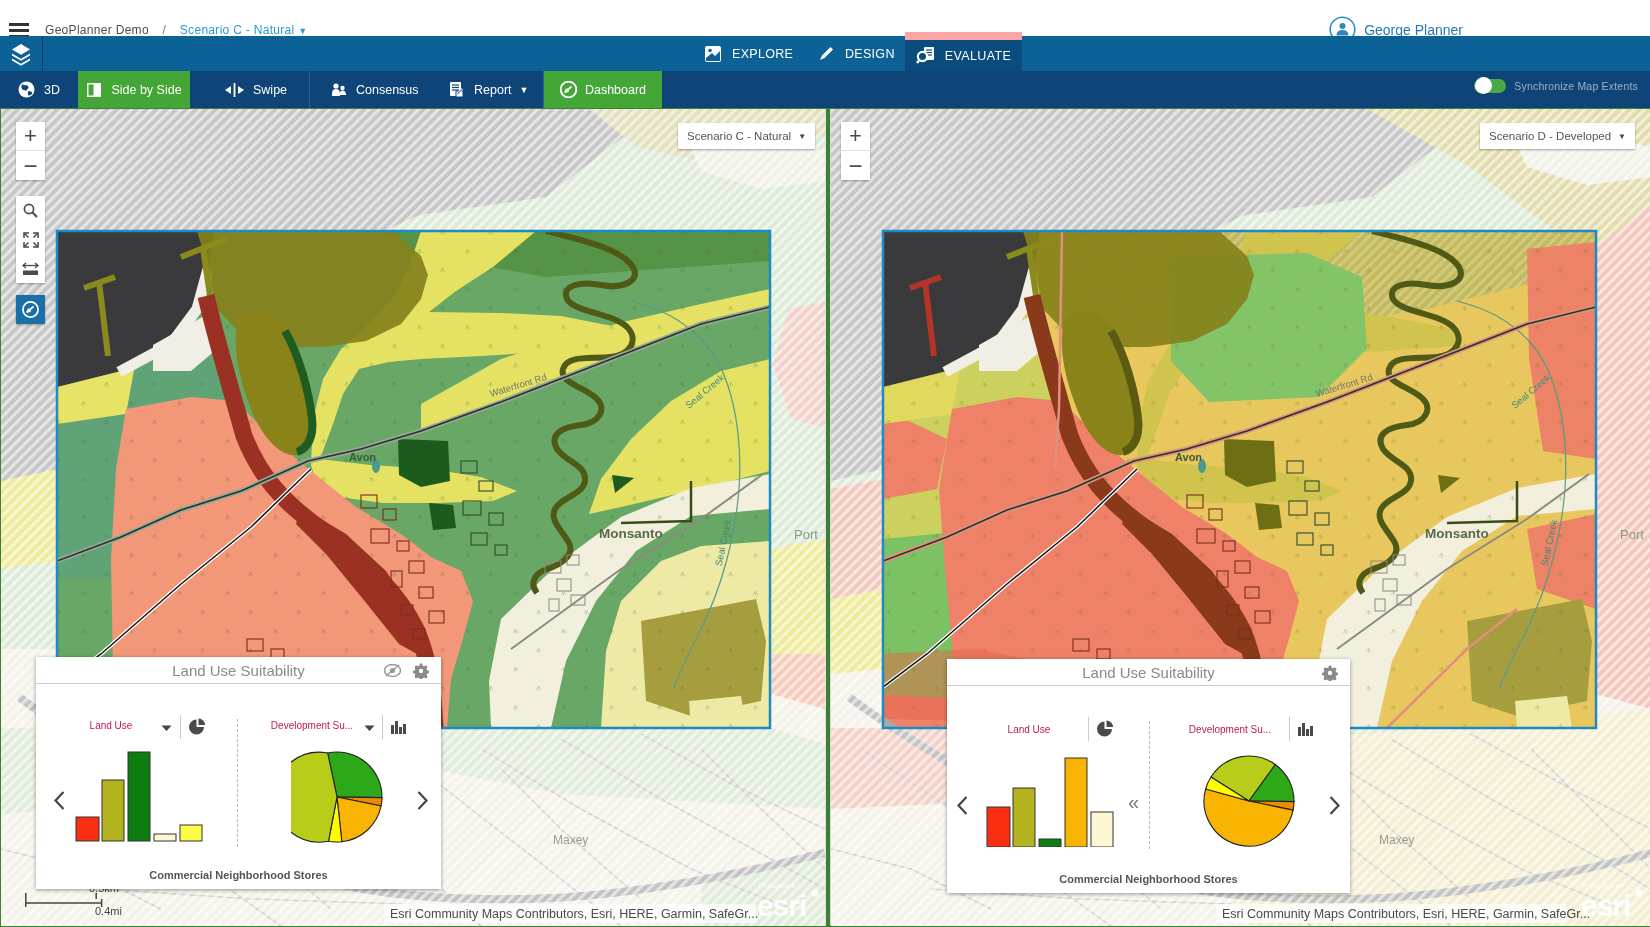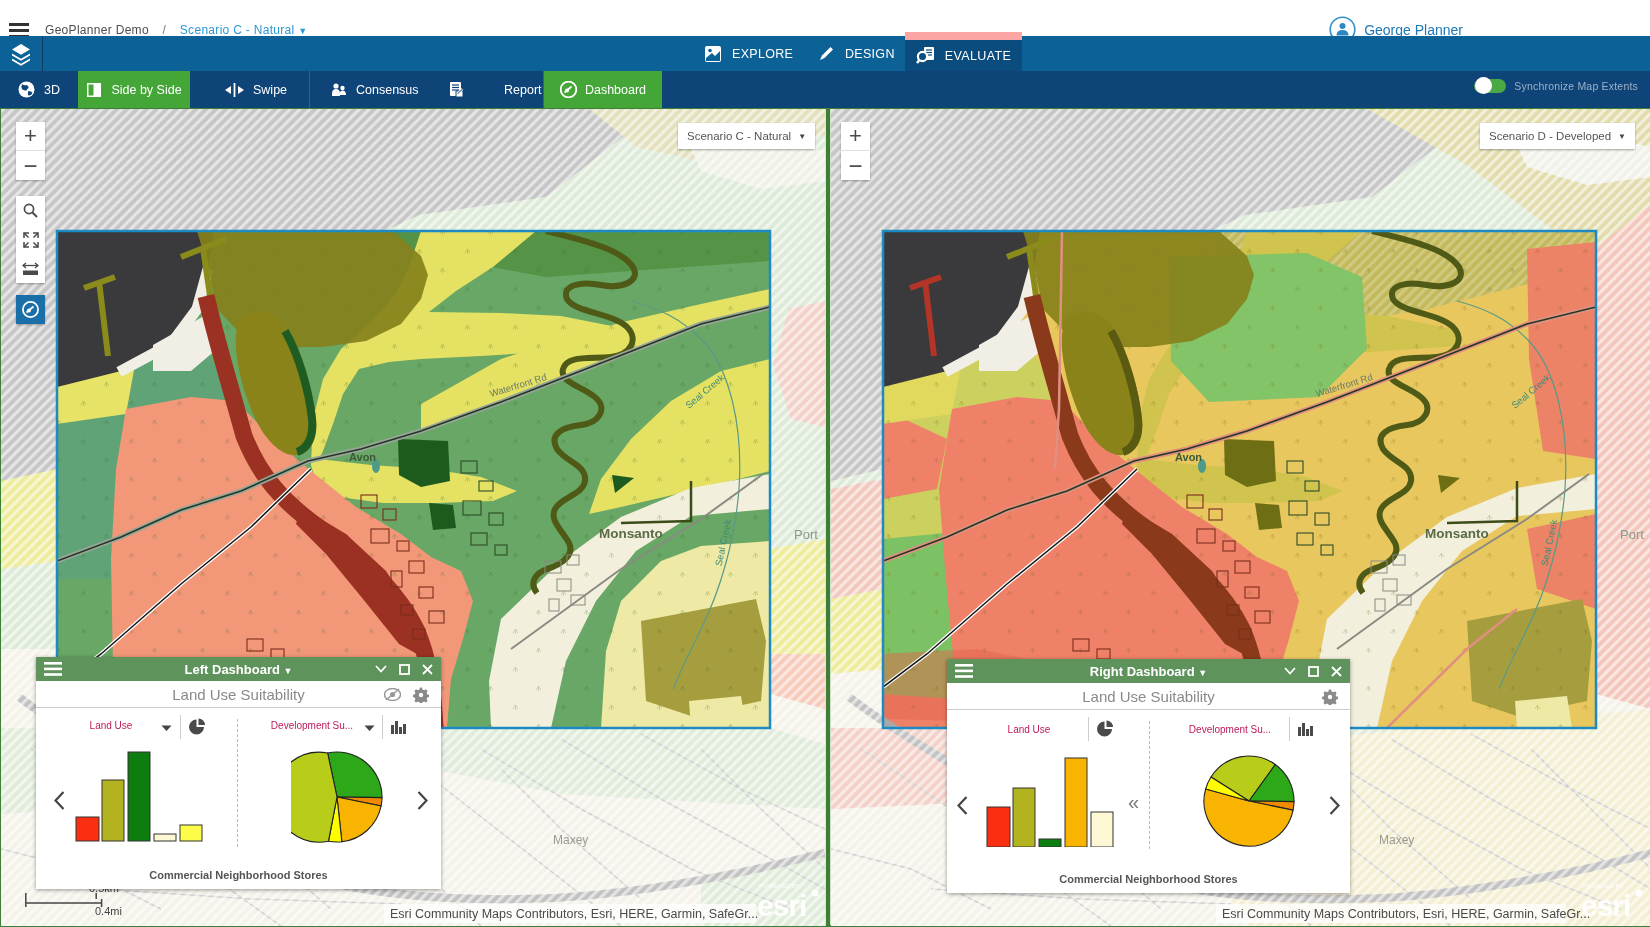--- a/index.html
+++ b/index.html
@@ -110,21 +110,21 @@
     <rect x="8.6" y="1" width="1.8" height="14" fill="#fff"></rect>
   </svg>Swipe</div>
 <div class="tsep" style="left:309px;"></div>
 <div class="tbi" style="left:331px;">
   <svg width="16" height="16" viewBox="0 0 16 16" style="margin-right:9px;">
     <circle cx="5" cy="4" r="2.6" fill="#fff"></circle>
     <path d="M1 12 q0 -5 4 -5 q4 0 4 5 l0 2 -8 0 Z" fill="#fff"></path>
     <circle cx="11.5" cy="6" r="2.2" fill="#fff"></circle>
     <path d="M8.5 13 q0 -4.5 3 -4.5 q3.5 0 3.5 4.5 Z" fill="#fff"></path>
   </svg>Consensus</div>
-<div class="tbi" style="left:448px;gap:30px;">
+<div class="tbi" style="left:448px;">
   <svg width="17" height="17" viewBox="0 0 17 17" style="margin-right:9px;">
     <rect x="2" y="1" width="11" height="14" rx="1" fill="#fff"></rect>
     <line x1="4" y1="4" x2="11" y2="4" stroke="#0e4478" stroke-width="1.2"></line>
     <line x1="4" y1="6.5" x2="11" y2="6.5" stroke="#0e4478" stroke-width="1.2"></line>
     <line x1="4" y1="9" x2="11" y2="9" stroke="#0e4478" stroke-width="1.2"></line>
     <path d="M8 10 L15 10 L15 16 L8 16 Z" fill="#fff" stroke="#0e4478" stroke-width="1"></path>
     <path d="M9.5 13 l5 -5" stroke="#fff" stroke-width="2.4"></path>
     <path d="M9.5 13 l5 -5" stroke="#0e4478" stroke-width="1"></path>
   </svg>Report <span style="font-size:9px; margin-left:8px;">▼</span></div>
 <div class="tsep" style="left:543px;"></div>
@@ -457,39 +457,20 @@
   <div class="mctl" style="left:840px; top:13px;">
     <div class="mbtn" style="border-bottom:1px solid #e0e0e0; font-size:22px;">+</div>
     <div class="mbtn" style="font-size:24px;">−</div>
   </div>
 
   <div class="scen" style="left:677px;">Scenario C - Natural <span class="car">▼</span></div>
   <div class="scen" style="left:1479px;">Scenario D - Developed <span class="car">▼</span></div>
 </div>
 
 <div class="dash" id="ldash" style="left:36px; top:657px; width:405px; height:232px;">
-  <div class="tbar">
-    <svg width="18" height="14" viewBox="0 0 18 14" style="margin-left:8px;">
-        <rect y="0" width="18" height="2.6" fill="#fff"></rect>
-        <rect y="5.6" width="18" height="2.6" fill="#fff"></rect>
-        <rect y="11.2" width="18" height="2.6" fill="#fff"></rect>
-      </svg>
-    <div class="ttl">Left Dashboard <span style="font-size:9px;">▼</span></div>
-    <div style="position:absolute; right:8px; display:flex; gap:12px; align-items:center;">
-      <svg width="12" height="8" viewBox="0 0 12 8">
-          <path d="M1 1 L6 6.5 L11 1" fill="none" stroke="#fff" stroke-width="1.8"></path>
-        </svg>
-      <svg width="11" height="11" viewBox="0 0 11 11">
-          <rect x="1" y="1" width="9" height="9" fill="none" stroke="#fff" stroke-width="1.8"></rect>
-        </svg>
-      <svg width="11" height="11" viewBox="0 0 11 11">
-          <path d="M1 1 L10 10 M10 1 L1 10" stroke="#fff" stroke-width="1.8"></path>
-        </svg>
-    </div>
-  </div>
   <div class="row2">Land Use Suitability
     <svg style="position:absolute;right:40px;top:7px;" width="17" height="13" viewBox="0 0 17 13">
         <ellipse cx="8.5" cy="6.5" rx="8" ry="6" fill="none" stroke="#999" stroke-width="1.5"></ellipse>
         <circle cx="8.5" cy="6.5" r="2.6" fill="#999"></circle>
         <line x1="2" y1="12" x2="15" y2="1" stroke="#999" stroke-width="1.5"></line>
       </svg>
     <svg style="position:absolute;right:12px;top:6px;" width="16" height="16" viewBox="0 0 16 16">
         <path fill="#8a8a8a" d="M6.9 0.5 h2.2 l0.4 2 1.7 0.8 1.8 -1 1.6 1.6 -1 1.8 0.7 1.7 2 0.4 v2.2 l-2 0.4 -0.7 1.7 1 1.8 -1.6 1.6 -1.8 -1 -1.7 0.7 -0.4 2 h-2.2 l-0.4 -2 -1.7 -0.7 -1.8 1 -1.6 -1.6 1 -1.8 -0.8 -1.7 -2 -0.4 v-2.2 l2 -0.4 0.8 -1.7 -1 -1.8 1.6 -1.6 1.8 1 1.7 -0.8 Z"></path>
         <circle cx="8" cy="8" r="2.2" fill="#fff"></circle>
       </svg>
@@ -538,39 +519,20 @@
       <path d="M0 0 L45 0.63 A45 45 0 0 1 44.1 8.97 Z" fill="#f08a00"></path>
       <path d="M0 0 L44.1 8.97 A45 45 0 0 1 4.86 44.74 Z" fill="#f9b301"></path>
       <path d="M0 0 L4.86 44.74 A45 45 0 0 1 -8.5 44.2 Z" fill="#fdfd00"></path>
       <path d="M0 0 L-8.5 44.2 A45 45 0 1 1 -9.36 -44 Z" fill="#b8cc1a"></path>
     </g>
   </svg>
   <div class="foot">Commercial Neighborhood Stores</div>
 </div>
 
 <div class="dash" id="rdash" style="left:947px; top:659px; width:403px; height:234px;">
-  <div class="tbar">
-    <svg width="18" height="14" viewBox="0 0 18 14" style="margin-left:8px;">
-        <rect y="0" width="18" height="2.6" fill="#fff"></rect>
-        <rect y="5.6" width="18" height="2.6" fill="#fff"></rect>
-        <rect y="11.2" width="18" height="2.6" fill="#fff"></rect>
-      </svg>
-    <div class="ttl">Right Dashboard <span style="font-size:9px;">▼</span></div>
-    <div style="position:absolute; right:8px; display:flex; gap:12px; align-items:center;">
-      <svg width="12" height="8" viewBox="0 0 12 8">
-          <path d="M1 1 L6 6.5 L11 1" fill="none" stroke="#fff" stroke-width="1.8"></path>
-        </svg>
-      <svg width="11" height="11" viewBox="0 0 11 11">
-          <rect x="1" y="1" width="9" height="9" fill="none" stroke="#fff" stroke-width="1.8"></rect>
-        </svg>
-      <svg width="11" height="11" viewBox="0 0 11 11">
-          <path d="M1 1 L10 10 M10 1 L1 10" stroke="#fff" stroke-width="1.8"></path>
-        </svg>
-    </div>
-  </div>
   <div class="row2">Land Use Suitability
     <svg style="position:absolute;right:12px;top:6px;" width="16" height="16" viewBox="0 0 16 16">
         <path fill="#8a8a8a" d="M6.9 0.5 h2.2 l0.4 2 1.7 0.8 1.8 -1 1.6 1.6 -1 1.8 0.7 1.7 2 0.4 v2.2 l-2 0.4 -0.7 1.7 1 1.8 -1.6 1.6 -1.8 -1 -1.7 0.7 -0.4 2 h-2.2 l-0.4 -2 -1.7 -0.7 -1.8 1 -1.6 -1.6 1 -1.8 -0.8 -1.7 -2 -0.4 v-2.2 l2 -0.4 0.8 -1.7 -1 -1.8 1.6 -1.6 1.8 1 1.7 -0.8 Z"></path>
         <circle cx="8" cy="8" r="2.2" fill="#fff"></circle>
       </svg>
   </div>
   <div class="dashdiv" style="left:202px; top:62px; height:128px;"></div>
   <div class="chead" style="left:7px; top:65px; width:150px; text-align:center;">Land Use</div>
   <div style="position:absolute; left:141px; top:58px; width:1px; height:24px; background:#ccc;"></div>
   <svg class="abs" style="left:150px; top:61px;" width="17" height="17" viewBox="0 0 17 17">

